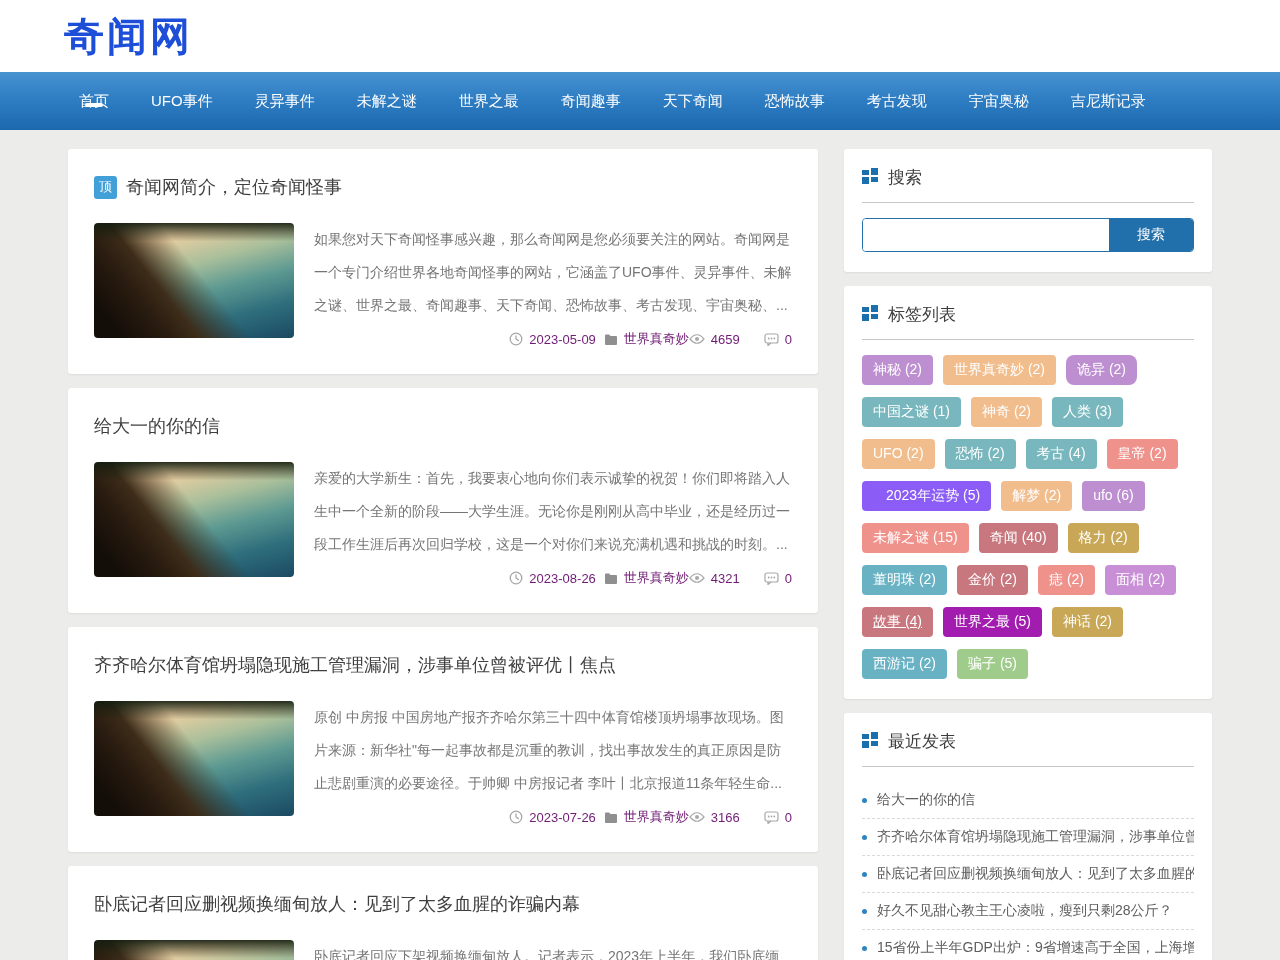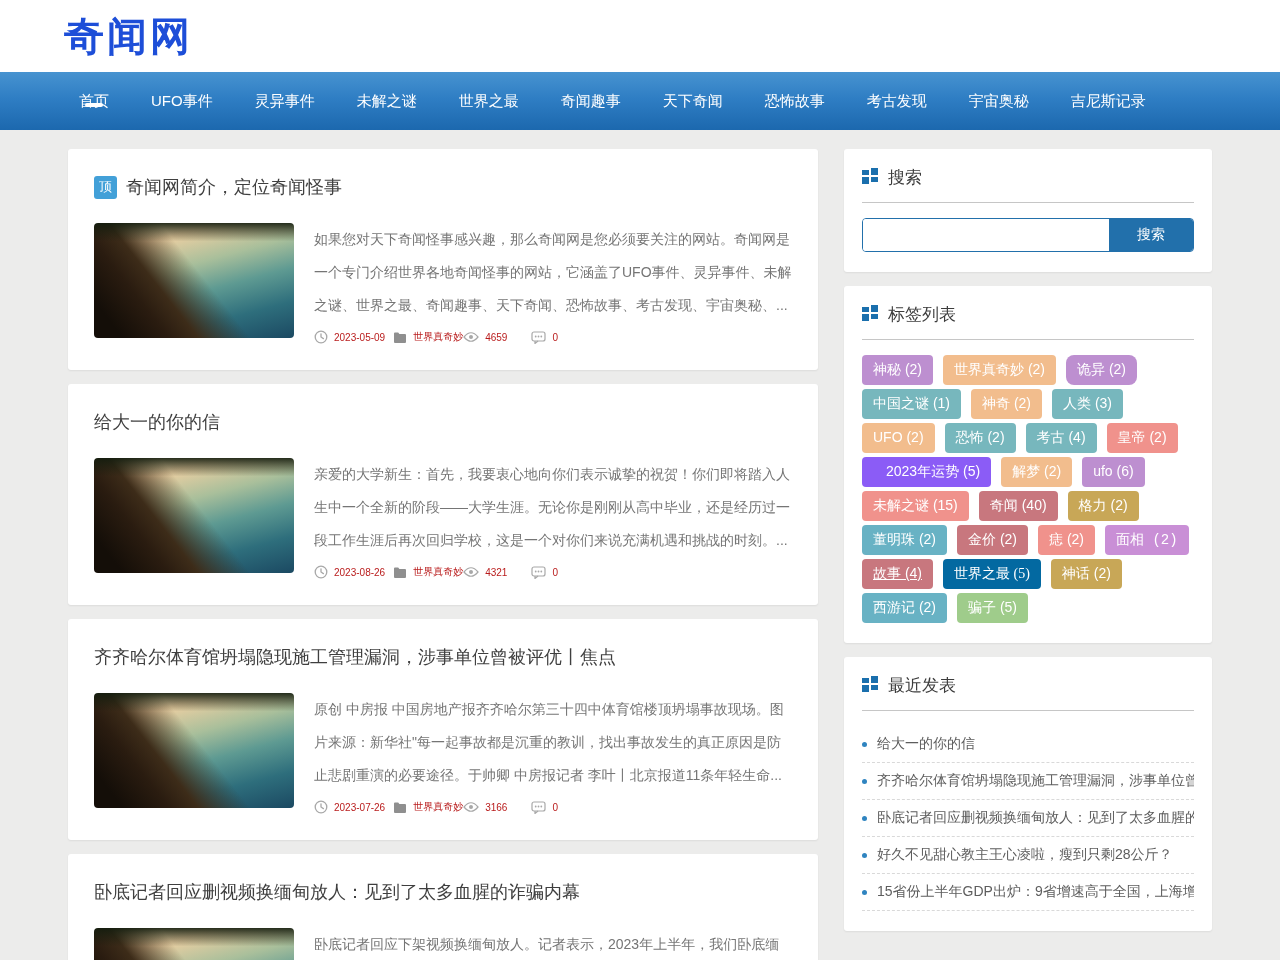--- a/index.html
+++ b/index.html
@@ -38,41 +38,41 @@
   .card-body { display:flex; gap:20px; }
   .thumb {
     width:200px; height:115px; border-radius:4px; flex-shrink:0; cursor:pointer;
     background:
       linear-gradient(to bottom, rgba(18,28,14,.9), rgba(18,28,14,0) 16%),
       linear-gradient(52deg, #140e08 10%, #2a1c10 26%, #3d2c19 36%, rgba(61,44,25,0) 54%),
       linear-gradient(165deg, #f4dcae 4%, #eccfa2 20%, #a9bf9b 40%, #5e9a92 58%, #2e6e7c 78%, #1b4962 100%);
   }
   .card-text { flex:1; display:flex; flex-direction:column; min-width:0; }
   .excerpt { font-size:14px; line-height:33px; color:#757575; max-height:99px; overflow:hidden; }
-  .meta { margin-top:auto; display:flex; justify-content:flex-start; align-items:center; color:#b91c1c; font-size:10px; padding-top:8px; }
+  .meta { margin-top:auto; display:flex; justify-content:flex-end; align-items:center; color:#701a75; font-size:13px; padding-top:8px; }
   .meta-left, .meta-right, .meta-pair { display:flex; align-items:center; gap:6px; }
   .meta-left { gap:8px; }
   .meta-right { gap:24px; }
   .meta svg { display:block; }
   
   .widget {
     background:#ffffff; border-radius:3px; box-shadow:0 1px 2px rgba(0,0,0,.07);
     margin-bottom:14px; padding:17px 18px 20px 18px;
   }
   .widget-head {
     display:flex; align-items:center; gap:9px; font-size:17px; color:#3c3c3c;
     padding-bottom:13px; border-bottom:1px solid #c6c6c6; margin-bottom:15px;
   }
   .search-row { display:flex; height:34px; border:1px solid #2270ab; border-radius:4px; overflow:hidden; background:#fff; }
   .search-row input { flex:1; border:none; outline:none; padding:0 10px; font-size:14px; font-family:inherit; }
   .search-row button {
     width:84px; background:#2270ab; color:#fff; border:none; font-size:14px;
     font-family:inherit; cursor:pointer;
   }
-  .tags { display:flex; flex-wrap:wrap; gap:4px 10px; }
+  .tags { display:flex; flex-wrap:wrap; gap:12px 10px; }
   .tag {
     color:#fff; font-size:14px; padding:6px 11px; border-radius:4px; cursor:pointer;
     white-space:nowrap;
   }
   .recent { list-style:none; }
   .recent li {
     display:flex; align-items:center; gap:10px; padding:9px 0;
     border-bottom:1px dashed #d9d9d9; font-size:14px; color:#5d5d5d;
     white-space:nowrap; overflow:hidden; cursor:pointer;
   }
@@ -390,25 +390,25 @@
           <span class="tag" style="background-color: rgb(200, 119, 126);">奇闻 (40)</span>
 
           <span class="tag" style="background-color: rgb(200, 167, 87);">格力 (2)</span>
 
           <span class="tag" style="background-color: rgb(104, 178, 196);">董明珠 (2)</span>
 
           <span class="tag" style="background-color: rgb(200, 119, 126);">金价 (2)</span>
 
           <span class="tag" style="background-color: rgb(240, 146, 140);">痣 (2)</span>
 
-          <span class="tag" style="background-color: rgb(201, 143, 214); font-family: Liberation Mono, monospace;">面相 (2)</span>
+          <span class="tag" style="background-color: rgb(201, 143, 214);">面相 (2)</span>
 
           <span class="tag" style="background-color: rgb(200, 119, 126); text-decoration: underline;">故事 (4)</span>
 
-          <span class="tag" style="background-color: #0369a1; font-family: Liberation Serif, serif;">世界之最 (5)</span>
+          <span class="tag" style="background-color: #a21caf;">世界之最 (5)</span>
 
           <span class="tag" style="background-color: rgb(200, 167, 87);">神话 (2)</span>
 
           <span class="tag" style="background-color: rgb(104, 178, 196);">西游记 (2)</span>
 
           <span class="tag" style="background-color: rgb(159, 204, 139);">骗子 (5)</span>
         </div>
     </div>
 
     <div class="widget">

